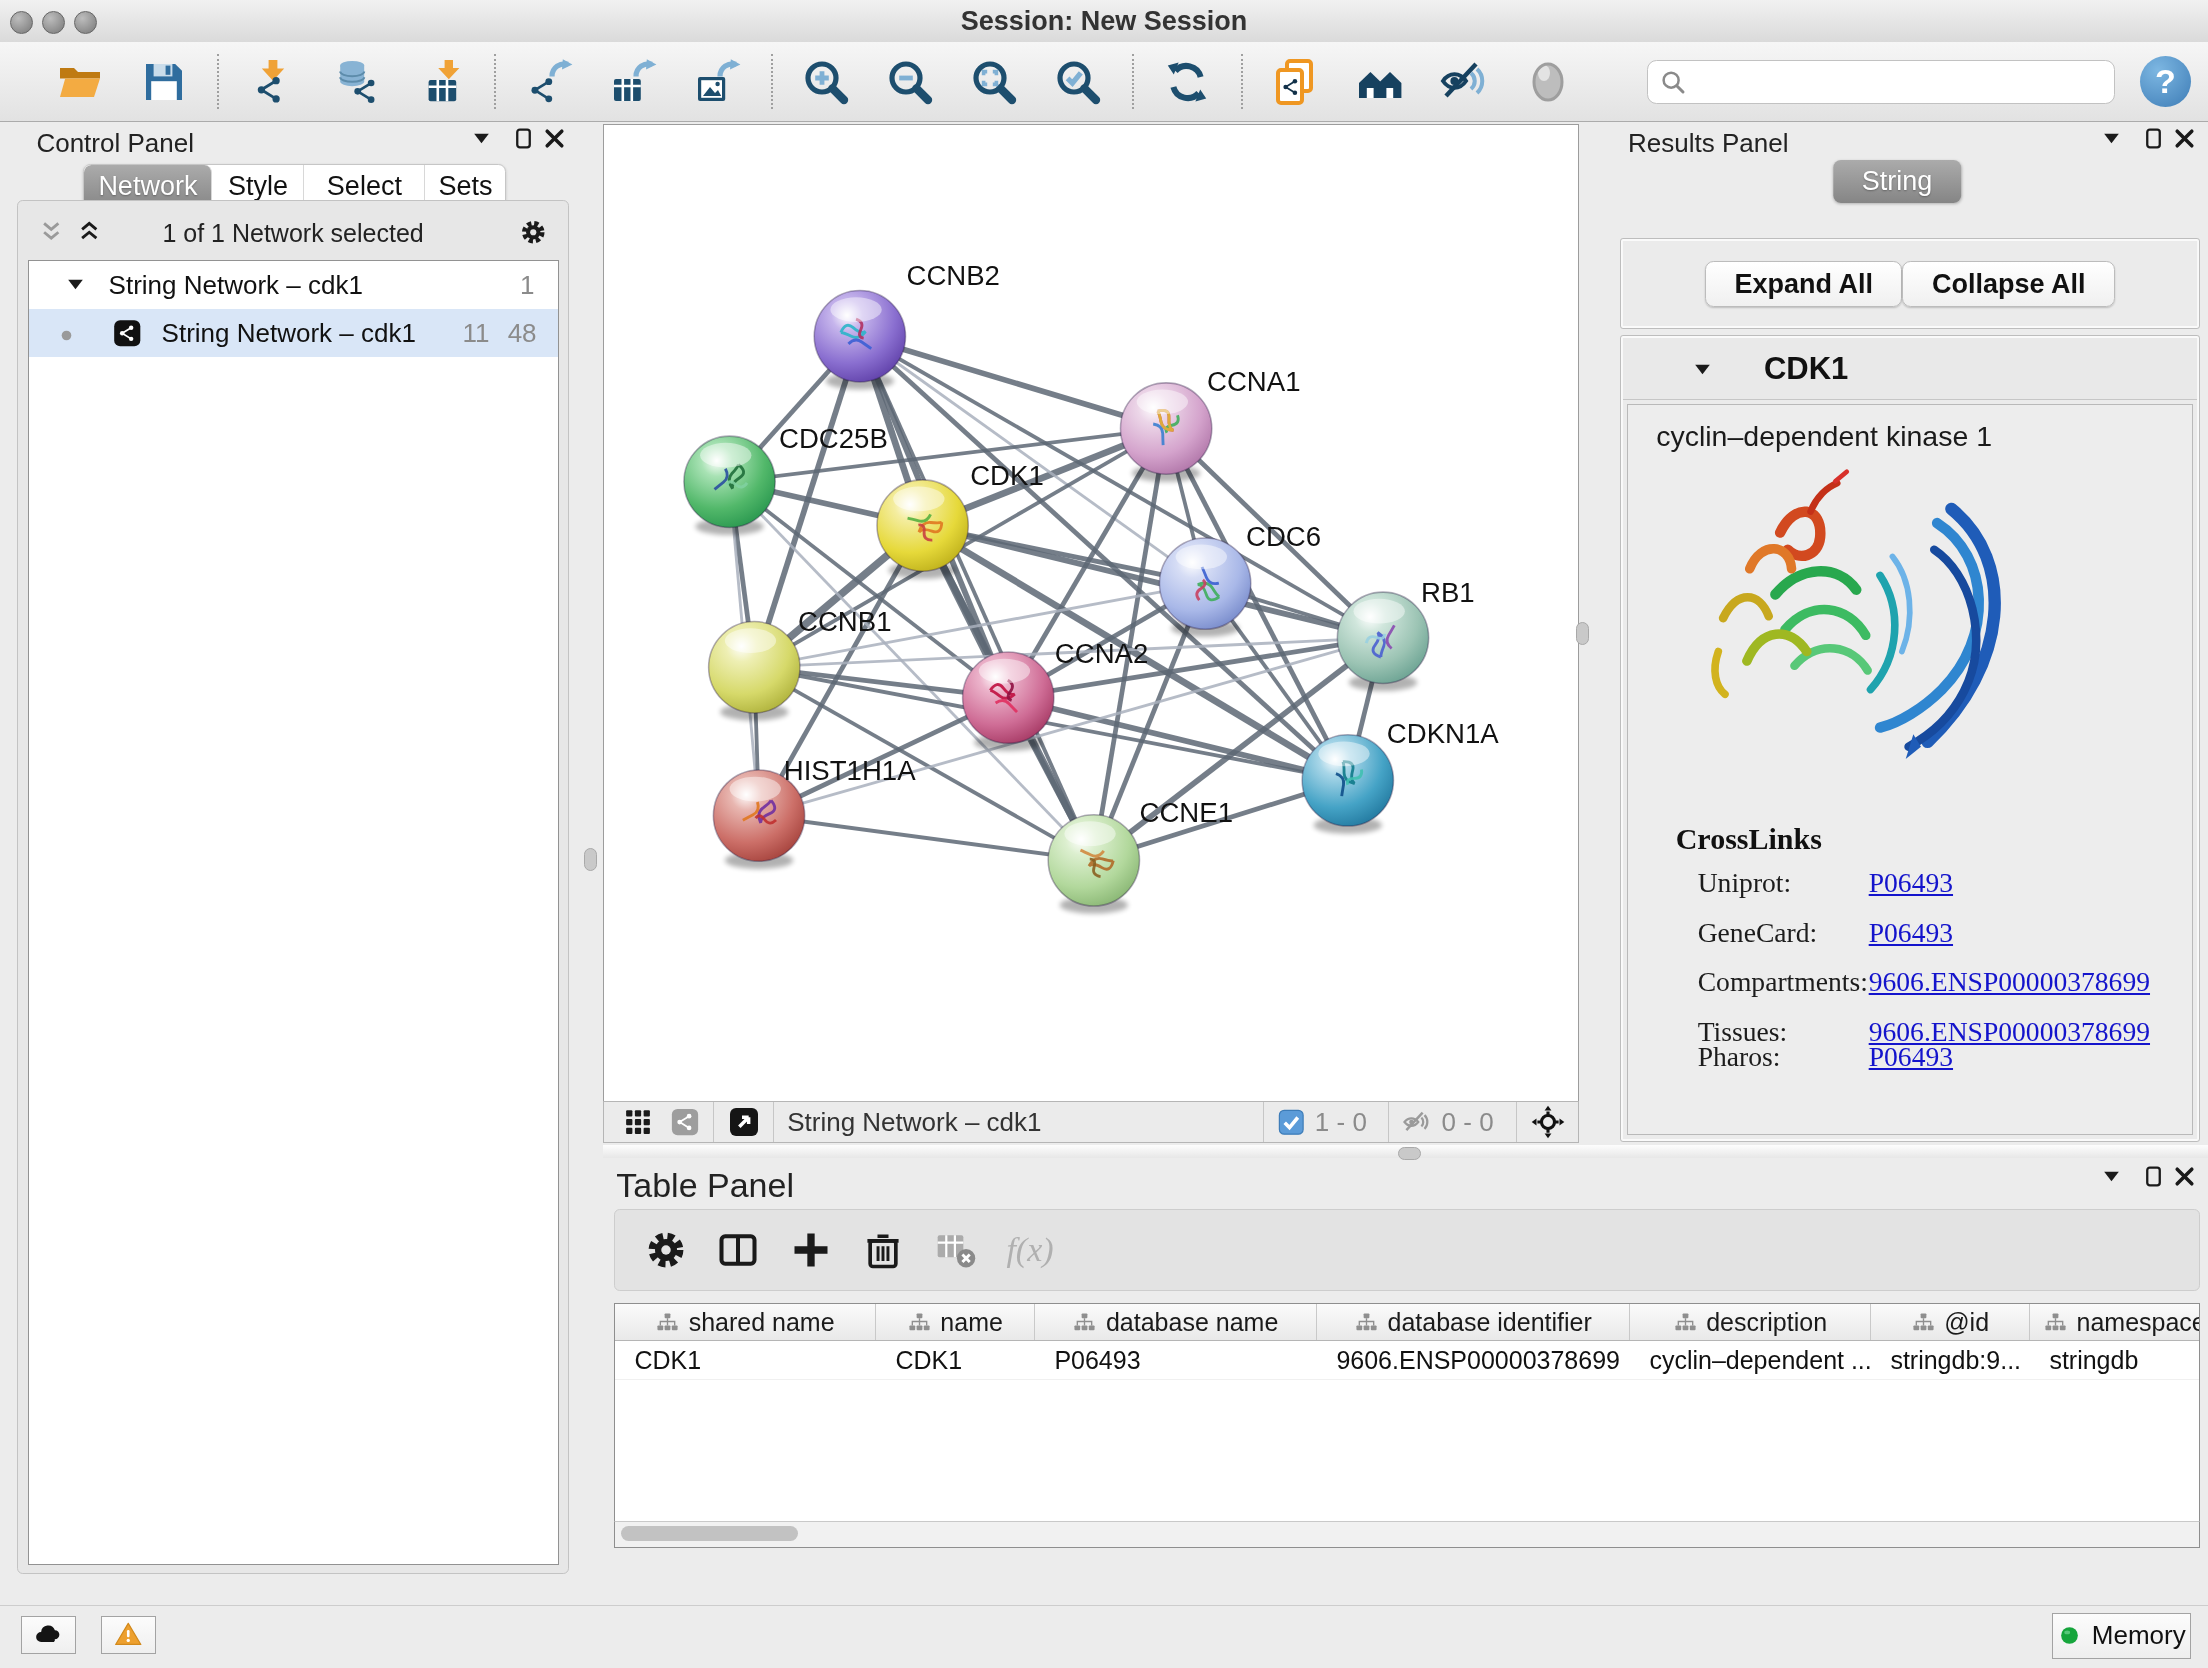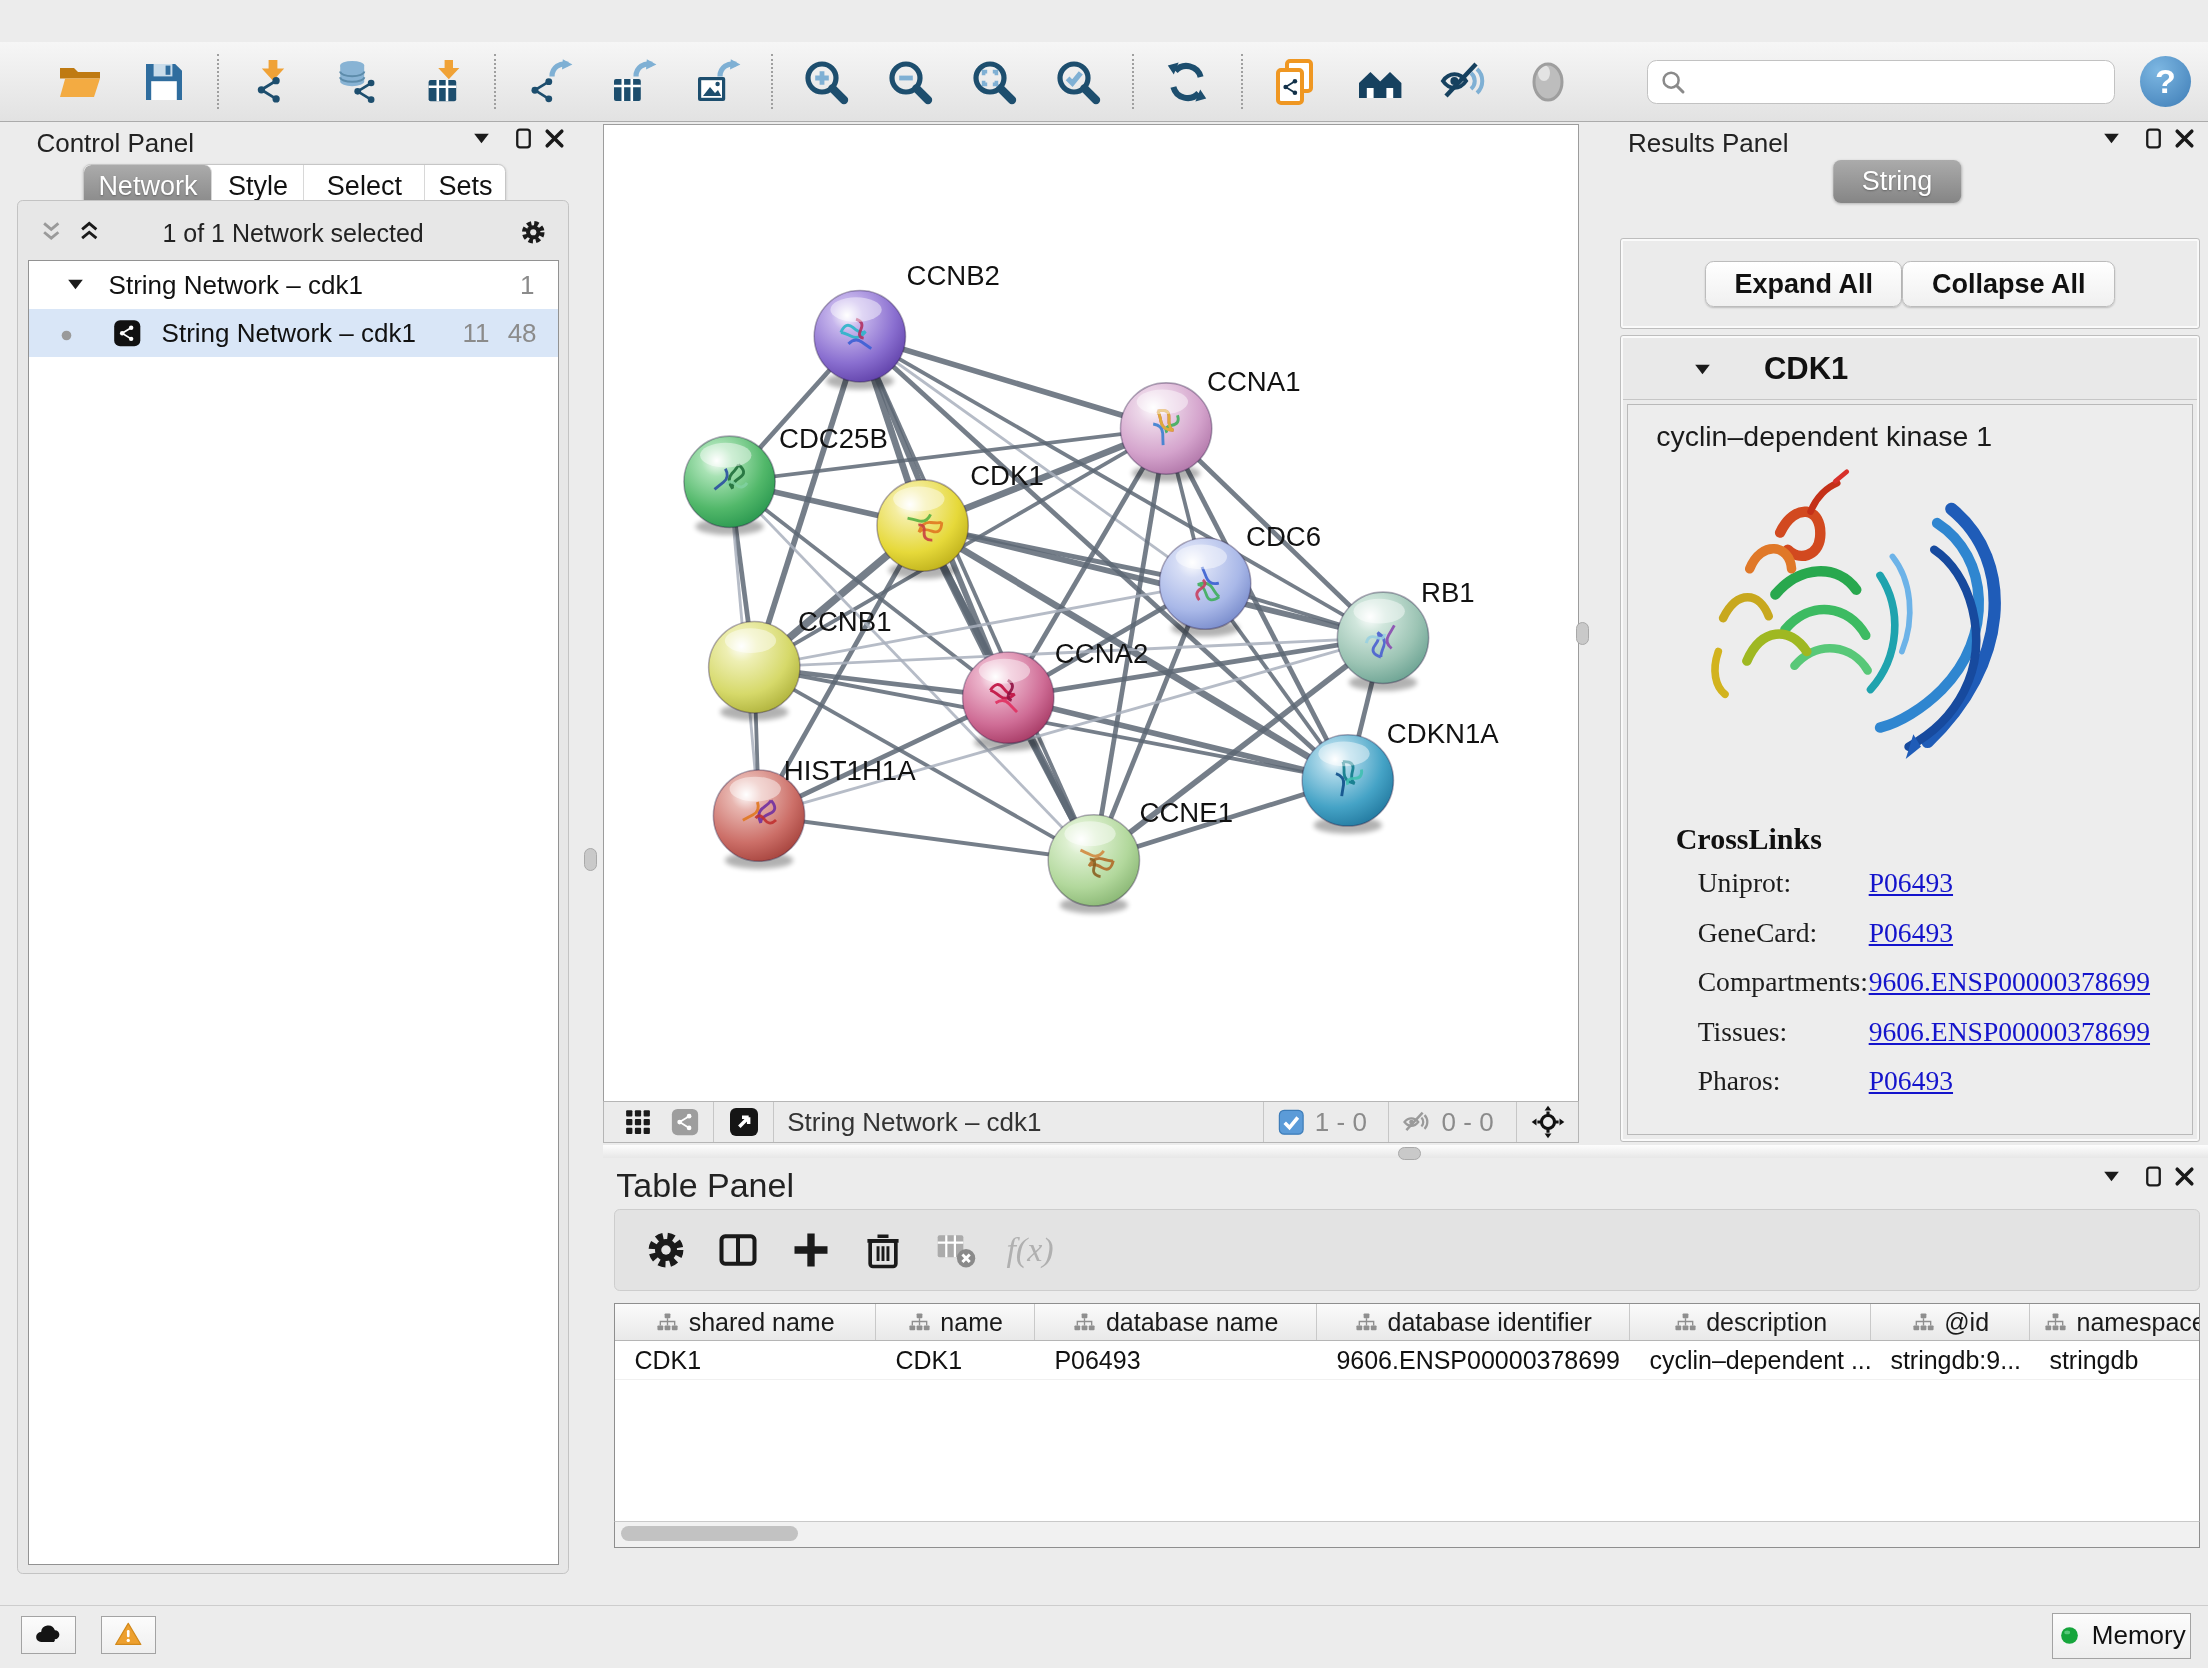--- a/index.html
+++ b/index.html
@@ -124,20 +124,26 @@
     background:linear-gradient(#fcfcfc,#eee);border:1.9px solid #a3a3a3;display:flex;align-items:center;
     justify-content:center;gap:9.5px;box-sizing:border-box;}
   #memory-btn svg{width:25px;height:25px;}
   #memory-label{font-size:26px;color:#111;}
 </style>
 </head>
 <body>
 
 <div id="app">
 
+  <div id="titlebar">
+    <div class="tl" style="left:9.5px"></div>
+    <div class="tl" style="left:42px"></div>
+    <div class="tl" style="left:74px"></div>
+    <div id="win-title">Session: New Session</div>
+  </div>
 
   <div id="toolbar">
     <div id="tb-groups" style="display:flex;align-items:center">
         <div class="tb-icon"><svg viewBox="0 0 24 24" xmlns="http://www.w3.org/2000/svg">
             <path d="M2 5h7l2 2h11v3.2H2z" fill="#bf7a12"></path>
             <path d="M4.6 10.2H22L19 19.5H2z" fill="#f3ab42"></path>
           </svg></div>
         <div class="tb-icon"><svg viewBox="0 0 24 24" xmlns="http://www.w3.org/2000/svg">
             <path d="M3 3h14.6L21 6.4V21H3z" fill="#2f6d9e"></path>
             <rect x="6.8" y="3" width="9.4" height="6.2" fill="#c9dcea"></rect>
@@ -711,21 +717,21 @@
               <a class="cl-value">P06493</a>
             </div>
             <div class="cl-row" style="top: 561px;">
               <span class="cl-label">Compartments:</span>
               <a class="cl-value">9606.ENSP00000378699</a>
             </div>
             <div class="cl-row" style="top: 611px;">
               <span class="cl-label">Tissues:</span>
               <a class="cl-value">9606.ENSP00000378699</a>
             </div>
-            <div class="cl-row" style="top: 660px; text-align: right;">
+            <div class="cl-row" style="top: 636px; text-align: right;">
               <span class="cl-label">Pharos:</span>
               <a class="cl-value">P06493</a>
             </div>
           </div>
       </div>
     </div>
   </div>
 
   <div id="table-panel">
     <div id="tp-title">Table Panel</div>

